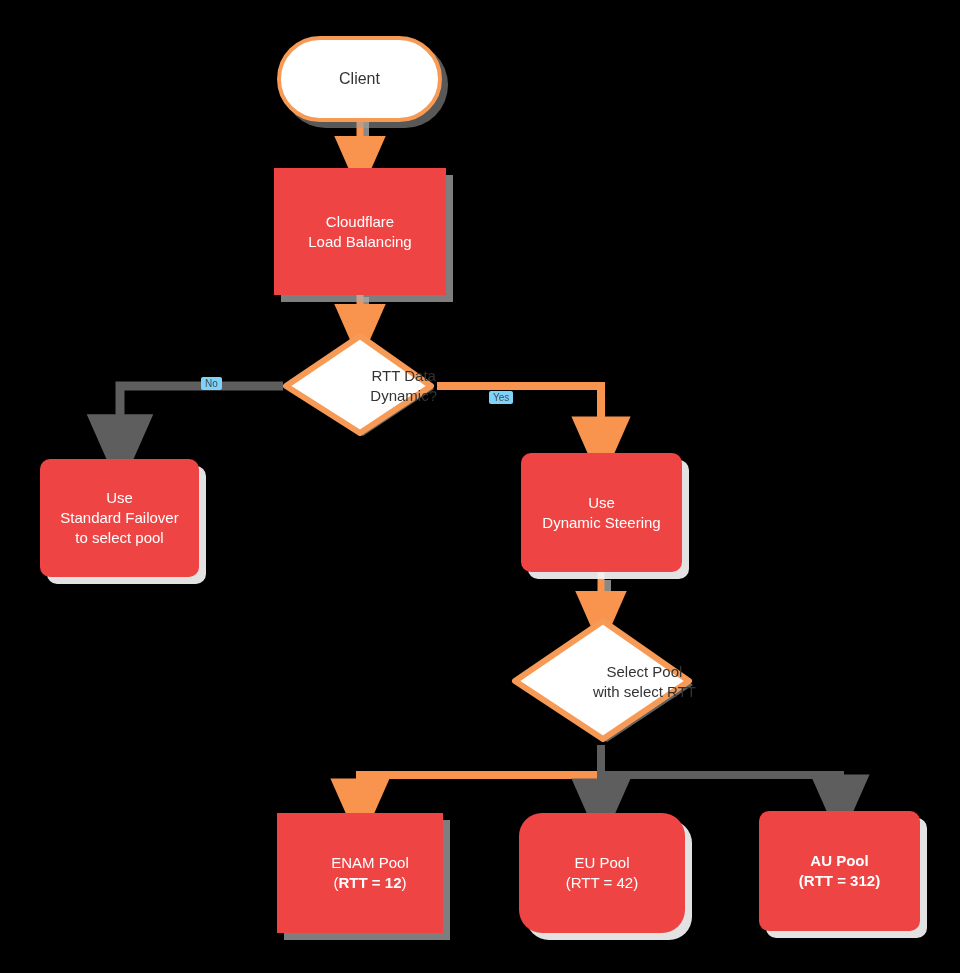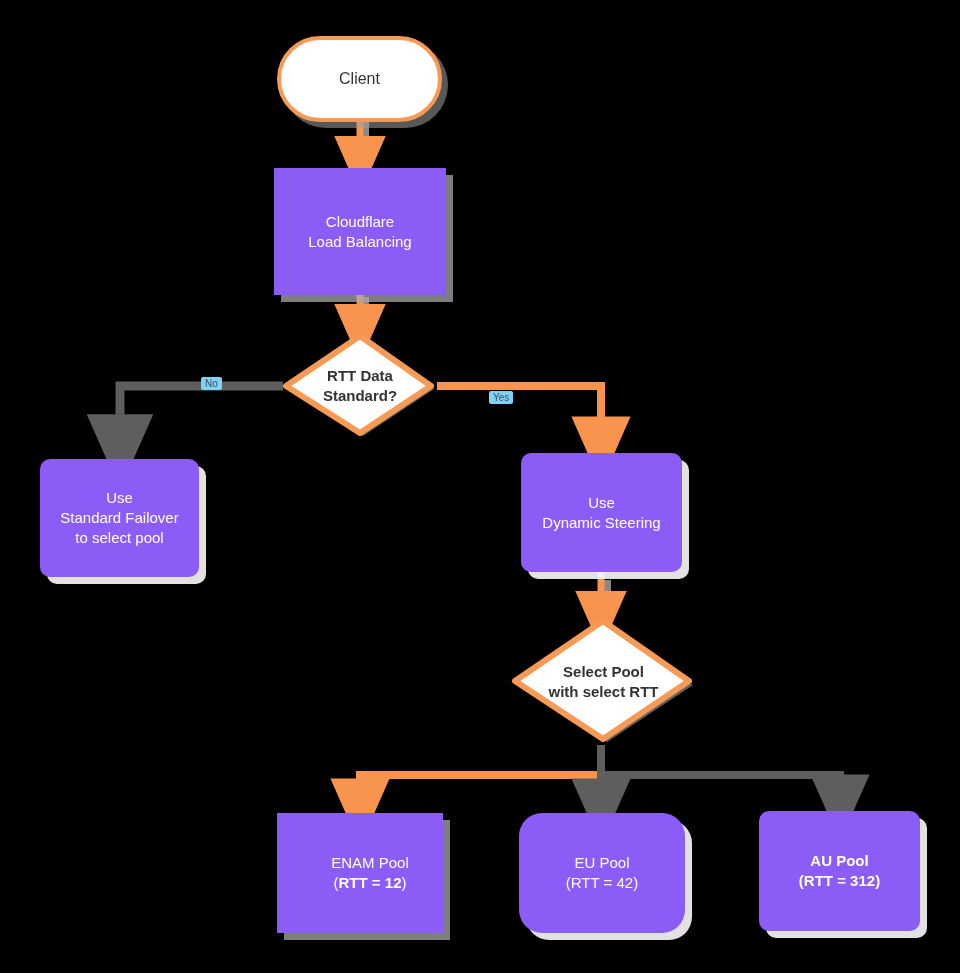--- a/index.html
+++ b/index.html
@@ -40,39 +40,38 @@
   .node-stadium {
     background: #ffffff;
     border: 4px solid #F79A55;
     border-radius: 56px;
     color: #333333;
     font-size: 16px;
     box-shadow: 6px 6px 0 0 rgba(160,160,160,0.55);
   }
   
   .node-process {
-    background: #8b5cf6;
+    background: #ef4444;
     color: #ffffff;
     font-size: 15px;
   }
   .node-process.sq {
     border-radius: 0;
     box-shadow: 7px 7px 0 0 rgba(168,168,168,0.75);
   }
   .node-process.rd {
     border-radius: 10px;
     box-shadow: 7px 7px 0 0 rgba(245,245,245,0.92);
   }
   
   .node-diamond {
     position: absolute;
     display: flex;
     align-items: center;
-    justify-content: center;
-    font-weight: bold;
+    justify-content: flex-end;
   }
   .node-diamond .dia-shape {
     position: absolute;
     inset: 0;
   }
   .node-diamond .dia-label {
     position: relative;
     z-index: 3;
     color: #333333;
     font-size: 15px;
@@ -142,21 +141,21 @@
     </div>
   </div>
 
   <div class="node-diamond" style="left:283px; top:333px; width:154px; height:106px;">
     <svg class="dia-shape" viewBox="0 0 154 106" preserveAspectRatio="none">
       <polygon points="80,6 151,56 80,103 6,56" fill="rgba(160,160,160,0.6)"></polygon>
       <polygon points="77,3 148,53 77,100 3,53" fill="#ffffff" stroke="#F79A55" stroke-width="6" stroke-linejoin="round"></polygon>
     </svg>
     <div class="dia-label">
       <span class="lbl-line">RTT Data</span>
-      <span class="lbl-line">Standard?</span>
+      <span class="lbl-line">Dynamic?</span>
     </div>
   </div>
 
   <div class="node node-process rd" style="left:40px; top:459px; width:159px; height:118px;">
     <div>
       <span class="lbl-line">Use</span>
       <span class="lbl-line">Standard Failover</span>
       <span class="lbl-line">to select pool</span>
     </div>
   </div>

